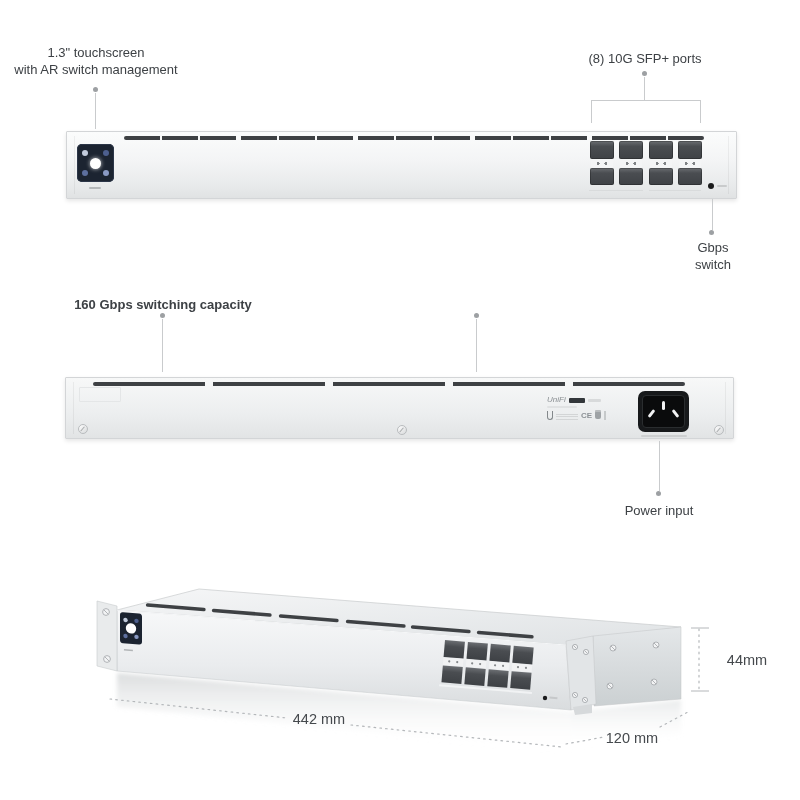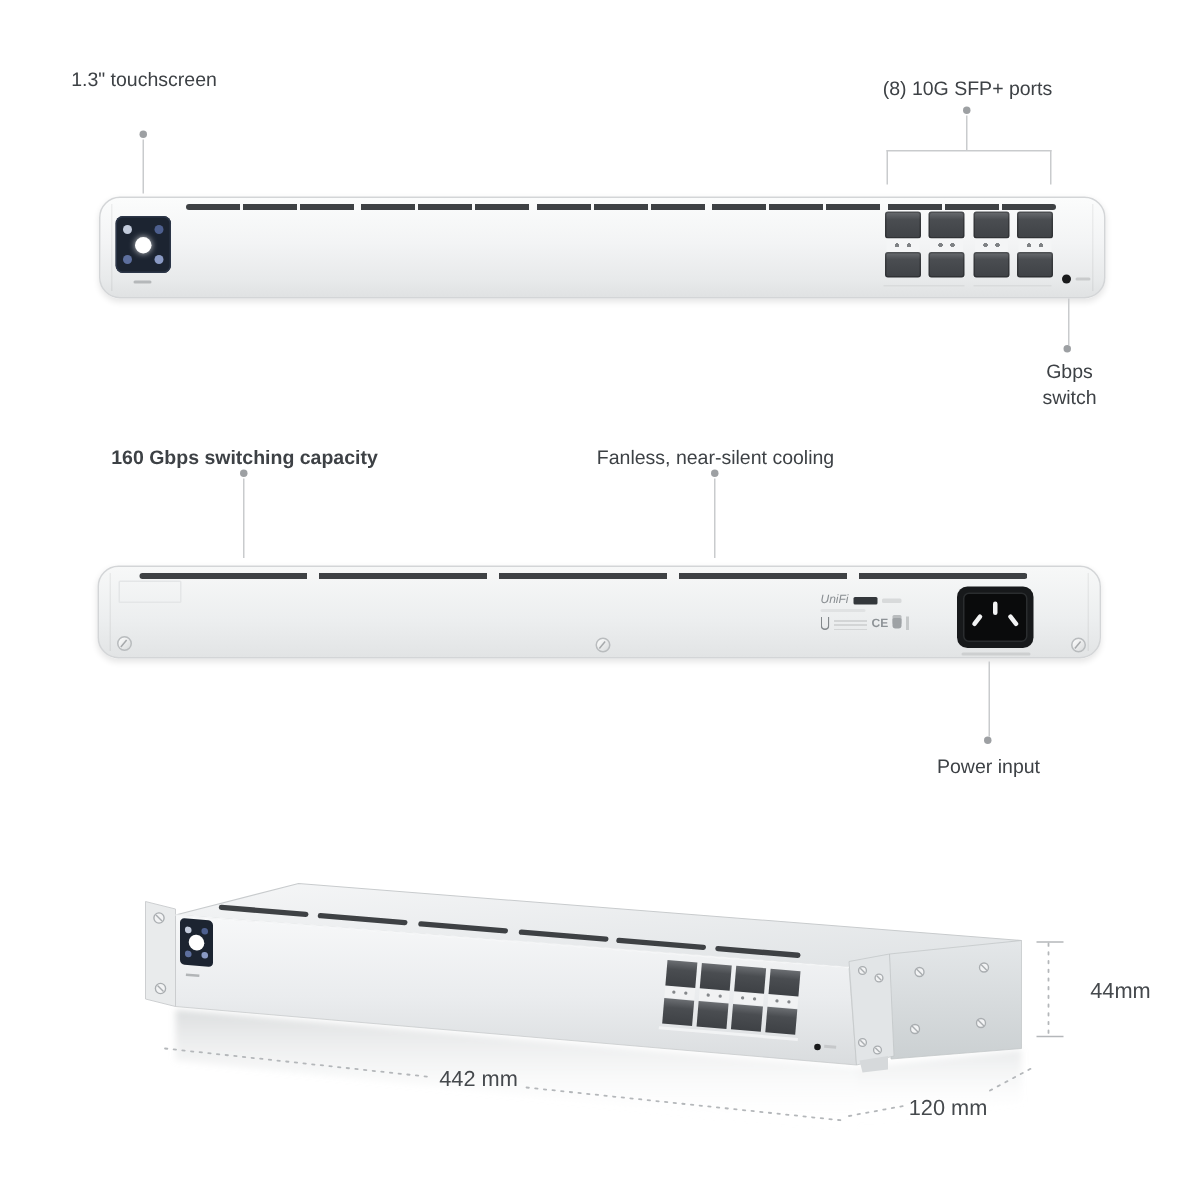--- a/index.html
+++ b/index.html
@@ -5,21 +5,21 @@
   html,body{margin:0;padding:0;background:#fff;}
   .stage{position:relative;width:800px;height:800px;background:#ffffff;overflow:hidden;
          font-family:"Liberation Sans", sans-serif;}
   
   .ann{position:absolute;text-align:center;color:#3d4145;font-size:13px;line-height:17px;}
   
   .vline{position:absolute;width:1px;background:#c9cbcd;}
   .hline{position:absolute;height:1px;background:#c9cbcd;}
   .ldot{position:absolute;width:5px;height:5px;border-radius:50%;background:#9da0a3;}
   
-  .chassis{position:absolute;border:1px solid #d3d5d7;border-radius:14px;
+  .chassis{position:absolute;border:1px solid #d3d5d7;border-radius:1px;
            background:linear-gradient(180deg,#fbfcfc 0%,#f3f4f5 45%,#e8eaeb 82%,#e0e2e3 100%);
            box-shadow:0 2px 4px rgba(0,0,0,0.10);}
   .fold{position:absolute;top:4px;bottom:4px;width:1px;background:rgba(0,0,0,0.05);}
   .vents-front{position:absolute;height:4px;border-radius:2px;
     background:repeating-linear-gradient(90deg,
       #3e4144 0px,#3e4144 36px, transparent 36px,transparent 38px,
       #3e4144 38px,#3e4144 74px, transparent 74px,transparent 76px,
       #3e4144 76px,#3e4144 112px, transparent 112px,transparent 117px);}
   .vents-rear{position:absolute;height:4px;border-radius:2px;
     background:repeating-linear-gradient(90deg,#3e4144 0px,#3e4144 112px,transparent 112px,transparent 120px);}
@@ -66,20 +66,21 @@
   .screw::after{content:"";position:absolute;left:3px;top:0.5px;width:1px;height:6px;
                 background:#a6a9ab;transform:rotate(40deg);}
 </style>
 </head>
 <body>
 
 <div class="stage">
 
   <div class="ann" style="left:0;top:44px;width:192px;">
     <div>1.3" touchscreen</div>
+    <div>with AR switch management</div>
   </div>
   <div class="ldot" style="left:93px;top:87px;"></div>
   <div class="vline" style="left:95px;top:93px;height:36px;"></div>
 
   <div class="ann" style="left:545px;top:50px;width:200px;">
     <div>(8) 10G SFP+ ports</div>
   </div>
   <div class="ldot" style="left:642px;top:71px;"></div>
   <div class="vline" style="left:644px;top:77px;height:23px;"></div>
   <div class="hline" style="left:591px;top:100px;width:110px;"></div>
@@ -129,23 +130,20 @@
 
   <div class="vline" style="left:712px;top:199px;height:31px;"></div>
   <div class="ldot" style="left:709px;top:230px;"></div>
   <div class="ann" style="left:652px;top:239px;width:122px;">
     <div>Gbps</div>
     <div>switch</div>
   </div>
 
   <div class="ann" style="left:0;top:296px;width:326px;font-weight:bold;">
     <div>160 Gbps switching capacity</div>
-  </div>
-  <div class="ann" style="left:377px;top:296px;width:200px;">
-    <div>Fanless, near-silent cooling</div>
   </div>
   <div class="ldot" style="left:160px;top:313px;"></div>
   <div class="vline" style="left:162px;top:319px;height:53px;"></div>
   <div class="ldot" style="left:474px;top:313px;"></div>
   <div class="vline" style="left:476px;top:319px;height:53px;"></div>
 
   <div class="chassis" style="left:65px;top:377px;width:667px;height:60px;background:linear-gradient(180deg,#f7f8f8 0%,#eceeef 60%,#e2e4e5 100%);">
     <div class="fold" style="left:7px;"></div>
     <div class="fold" style="right:7px;"></div>
     <div class="vents-rear" style="left:27px;top:4px;width:592px;"></div>

